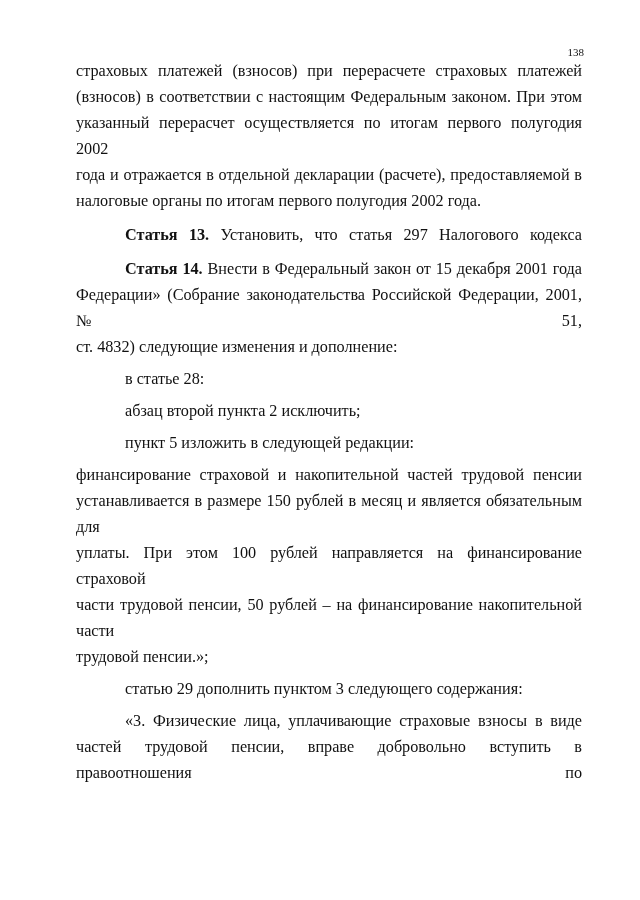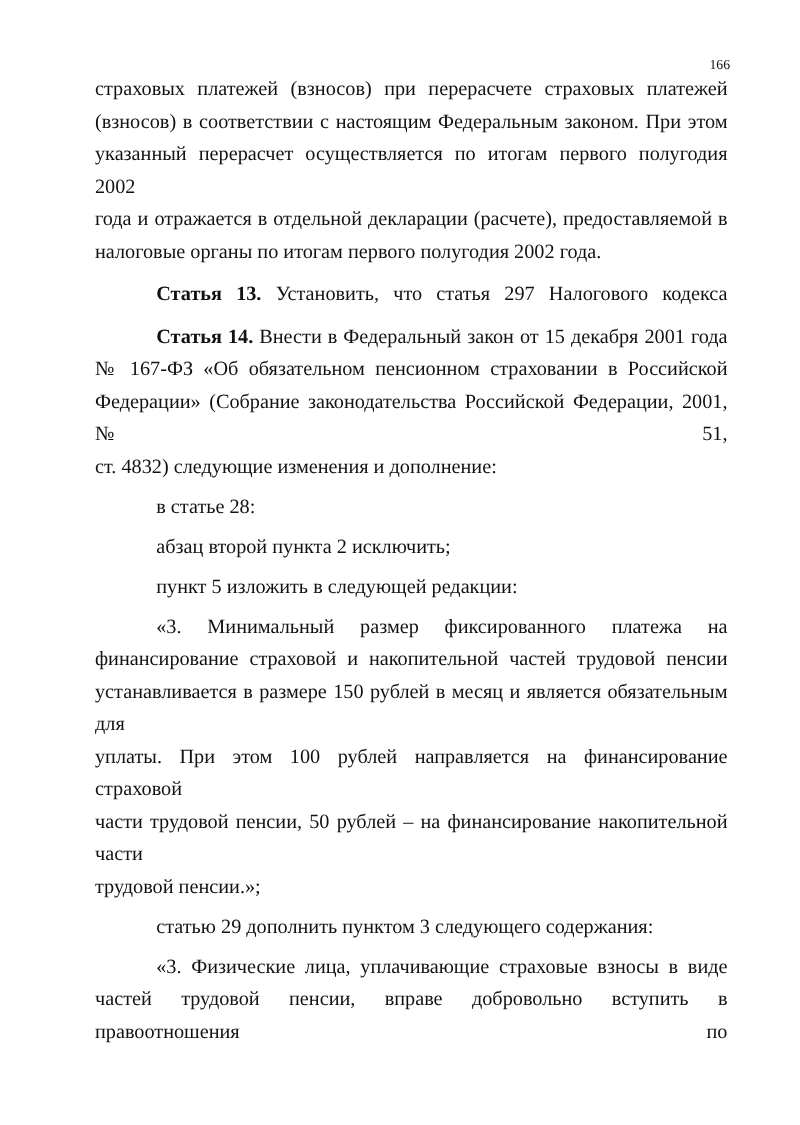--- a/index.html
+++ b/index.html
@@ -38,51 +38,49 @@
     }
     .article-label { font-weight: bold; }
     .gap-small { margin-top: 6px; }
     .gap-med { margin-top: 8px; }
     .j { text-align: justify; text-align-last: justify; display:block; }
     .l { text-align: left; text-align-last: left; display:block; }
   </style>
 </head>
 <body>
 
-<div class="page-number">166</div>
+<div class="page-number">138</div>
 
 <div class="content">
 
   <div class="para">
     <span class="j">страховых платежей (взносов) при перерасчете страховых платежей</span>
     <span class="j">(взносов) в соответствии с настоящим Федеральным законом. При этом</span>
     <span class="j">указанный перерасчет осуществляется по итогам первого полугодия 2002</span>
     <span class="j">года и отражается в отдельной декларации (расчете), предоставляемой в</span>
     <span class="l">налоговые органы по итогам первого полугодия 2002 года.</span>
   </div>
 
   <div class="para gap-med">
     <span class="j" style="padding-left:49px;"><b class="article-label">Статья 13.</b> <span>Установить, что статья 297 Налогового кодекса</span></span>
   </div>
 
   <div class="para gap-med">
     <span class="j" style="padding-left:49px;"><b class="article-label">Статья 14.</b> <span>Внести в Федеральный закон от 15 декабря 2001 года</span></span>
-    <span class="j">№ 167-ФЗ «Об обязательном пенсионном страховании в Российской</span>
     <span class="j">Федерации» (Собрание законодательства Российской Федерации, 2001, № 51,</span>
     <span class="l">ст. 4832) следующие изменения и дополнение:</span>
   </div>
 
   <div class="para gap-small">
     <span class="l" style="padding-left:49px;">в статье 28:</span>
     <span class="l gap-small" style="padding-left:49px;">абзац второй пункта 2 исключить;</span>
     <span class="l gap-small" style="padding-left:49px;">пункт 5 изложить в следующей редакции:</span>
   </div>
 
   <div class="para gap-small">
-    <span class="j" style="padding-left:49px;">«3. Минимальный размер фиксированного платежа на</span>
     <span class="j">финансирование страховой и накопительной частей трудовой пенсии</span>
     <span class="j">устанавливается в размере 150 рублей в месяц и является обязательным для</span>
     <span class="j">уплаты. При этом 100 рублей направляется на финансирование страховой</span>
     <span class="j">части трудовой пенсии, 50 рублей – на финансирование накопительной части</span>
     <span class="l">трудовой пенсии.»;</span>
   </div>
 
   <div class="para gap-small">
     <span class="l" style="padding-left:49px;">статью 29 дополнить пунктом 3 следующего содержания:</span>
   </div>

